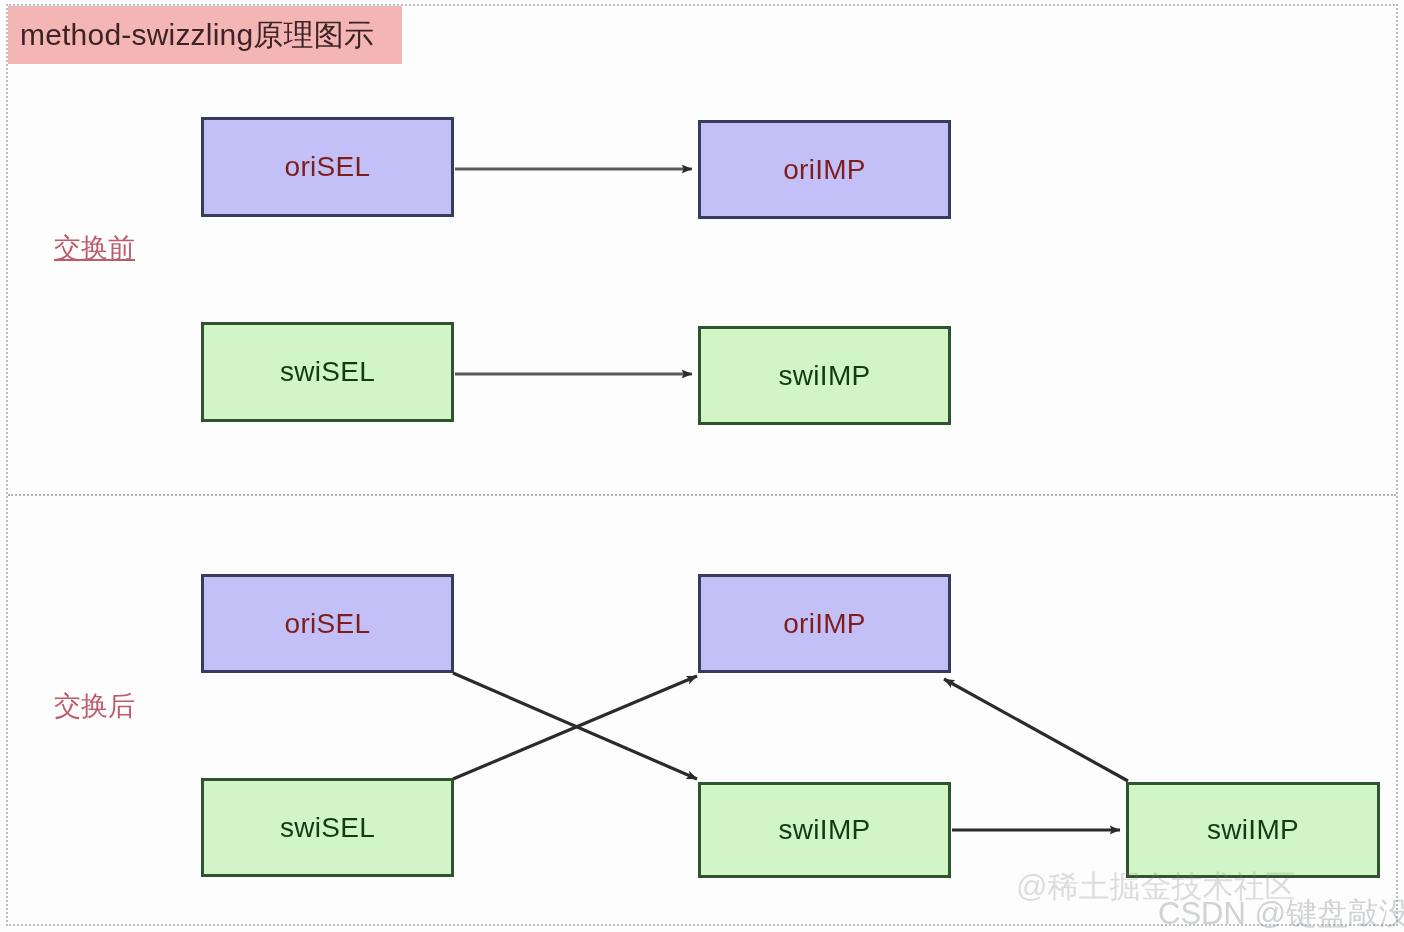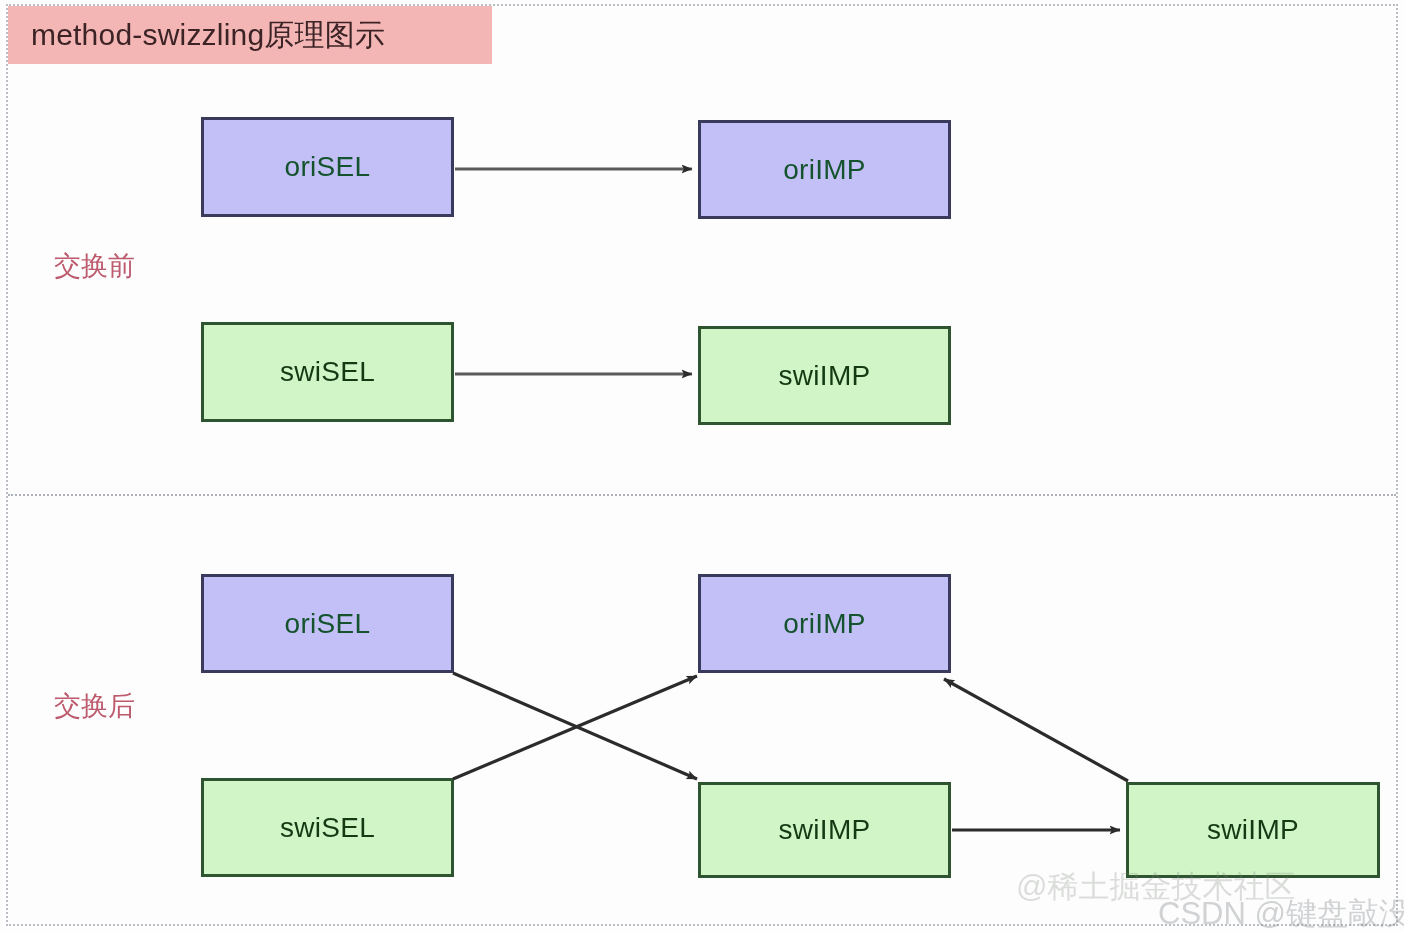--- a/index.html
+++ b/index.html
@@ -23,24 +23,24 @@
     pointer-events:none;
   }
   
   .divider{
     position:absolute;left:8px;top:494px;width:1388px;height:0;
     border-top:2px dotted #adb2ba;
   }
   
   .title-chip{
     position:absolute;left:8px;top:6px;
-    width:484px;height:58px;
+    width:394px;height:58px;
     background:#f4b6b4;
     display:flex;align-items:center;
-    padding-left:23px;
+    padding-left:12px;
     box-sizing:border-box;
   }
   .title-chip .title-text{
     font-size:30px;
     color:#3b2326;
     letter-spacing:0.2px;
     white-space:nowrap;
   }
   
   .section-label{
@@ -54,21 +54,21 @@
   .node{
     position:absolute;
     box-sizing:border-box;
     display:flex;align-items:center;justify-content:center;
     font-size:28px;
     letter-spacing:0.3px;
   }
   .node.purple{
     background:#c3c0f7;
     border:3px solid #3a3a5c;
-    color:#14532d;
+    color:#7f1d1d;
     text-align:center;
   }
   .node.green{
     background:#d2f5c8;
     border:3px solid #2f5530;
     color:#143a14;
     text-align:center;
   }
   
   #arrows{
@@ -97,21 +97,21 @@
 
 <div id="canvas">
 
   <div class="outer-frame"></div>
   <div class="divider"></div>
 
   <div class="title-chip">
     <span class="title-text">method-swizzling原理图示</span>
   </div>
 
-  <div class="section-label" style="left:54px;top:248px;">交换前</div>
+  <div class="section-label" style="left:54px;top:230px;text-decoration:underline;">交换前</div>
   <div class="section-label" style="left:54px;top:688px;font-family:Liberation Mono, monospace;">交换后</div>
 
   <div class="node purple" style="left:201px;top:117px;width:253px;height:100px;">
     <span>oriSEL</span>
   </div>
 
   <div class="node purple" style="left:698px;top:120px;width:253px;height:99px;">
     <span>oriIMP</span>
   </div>
 

